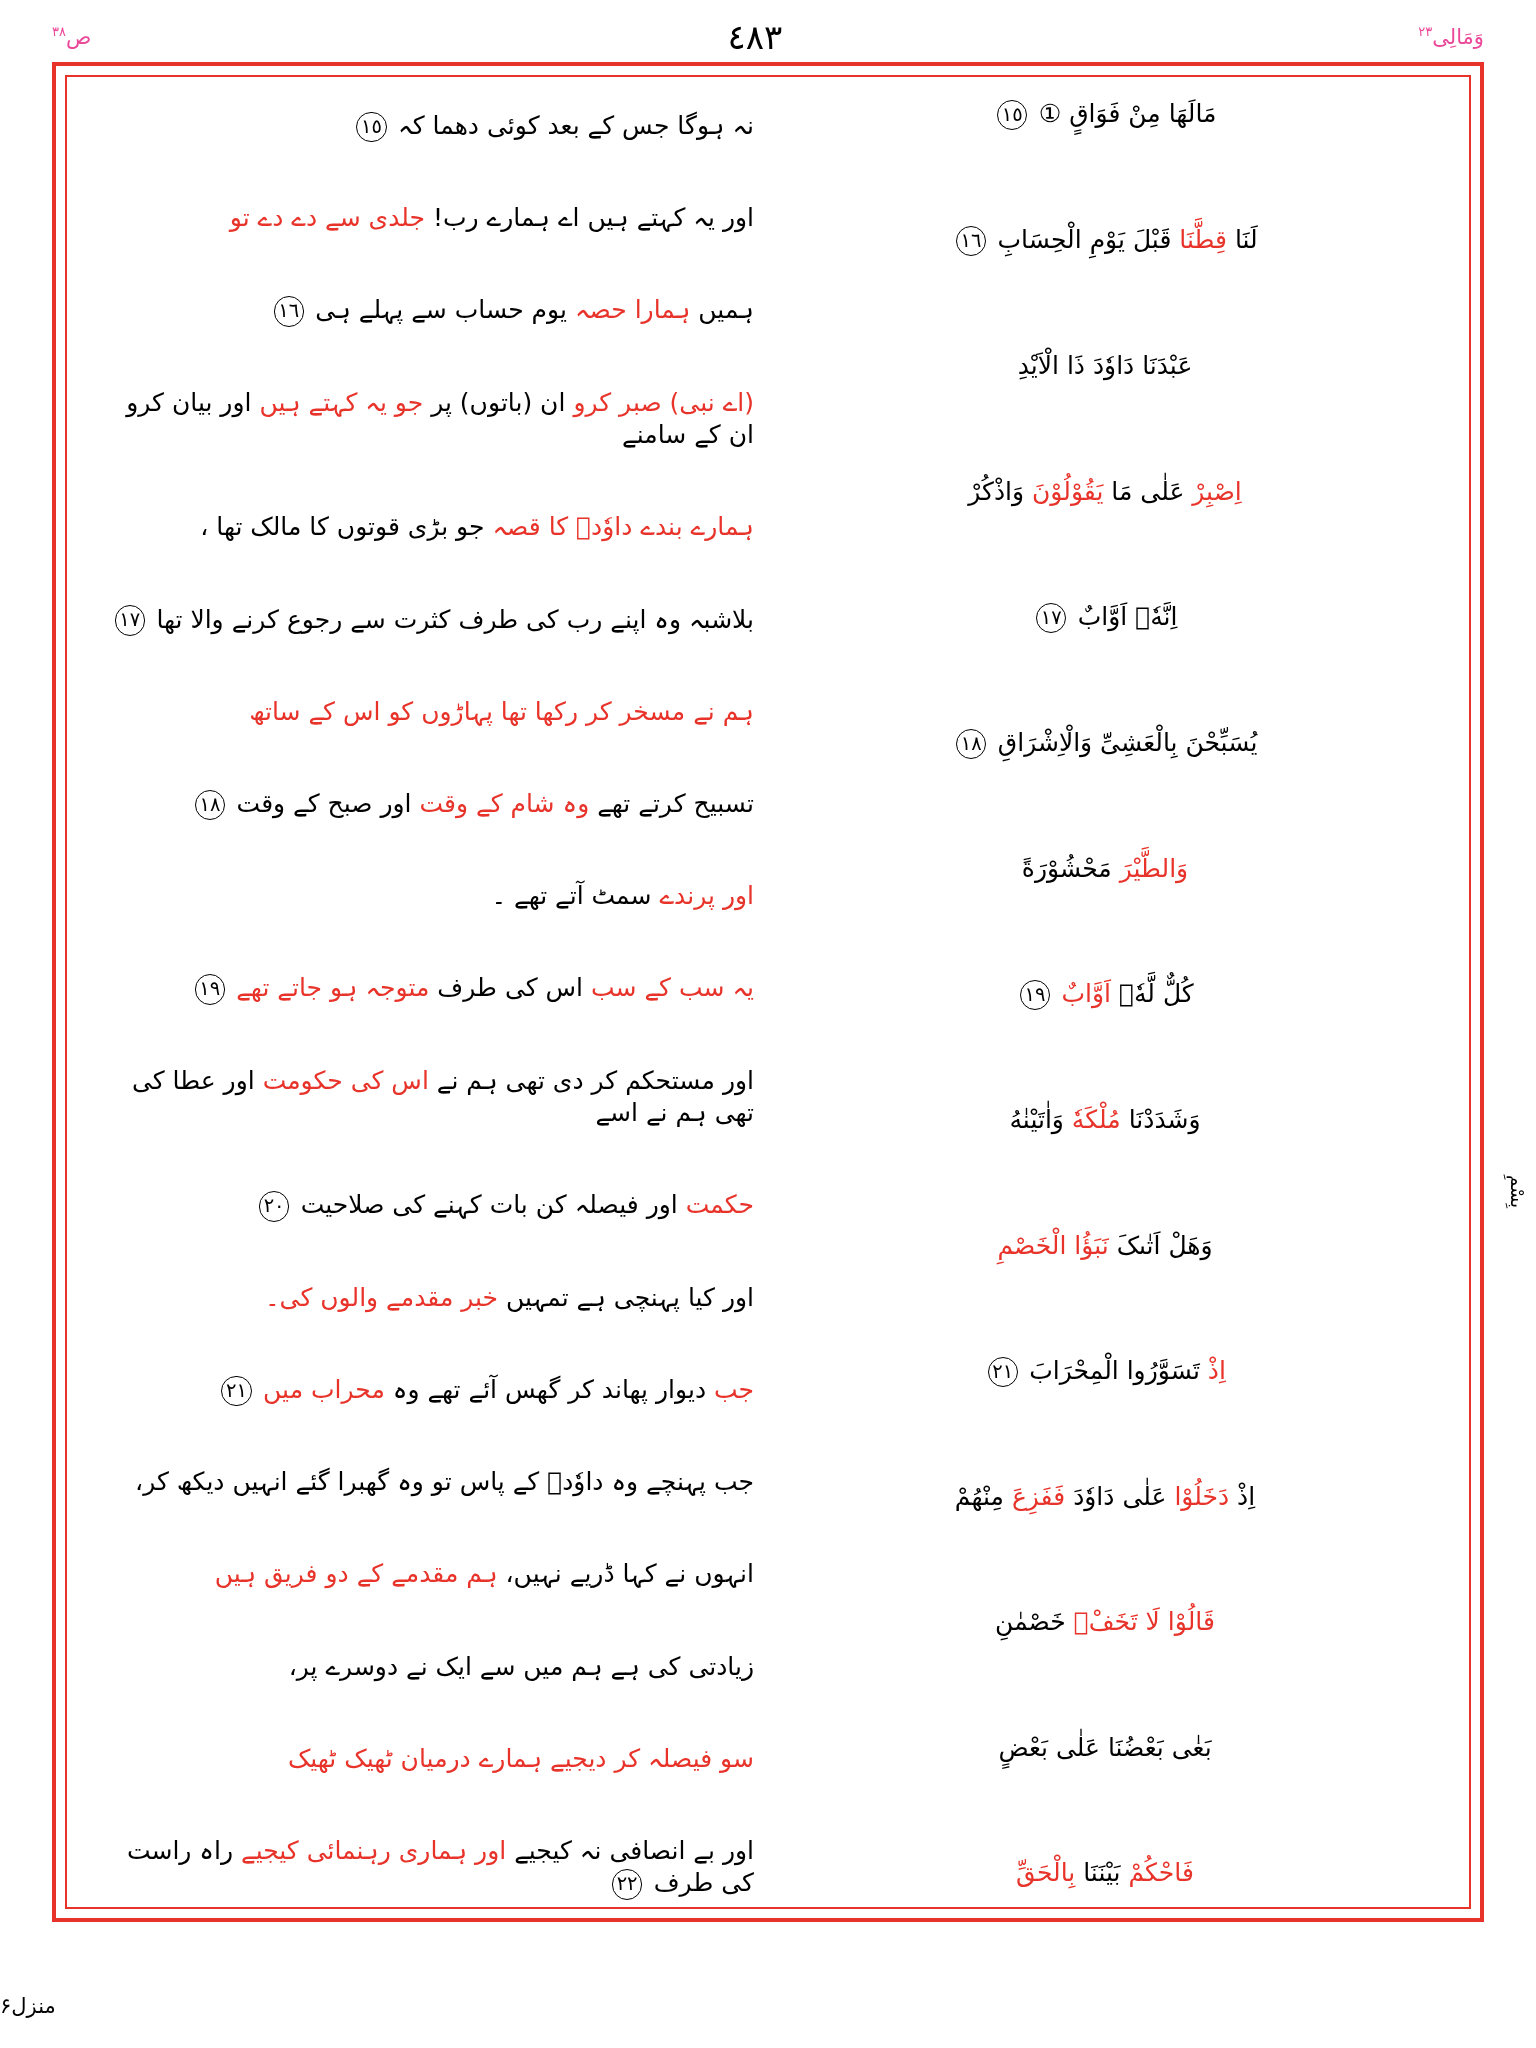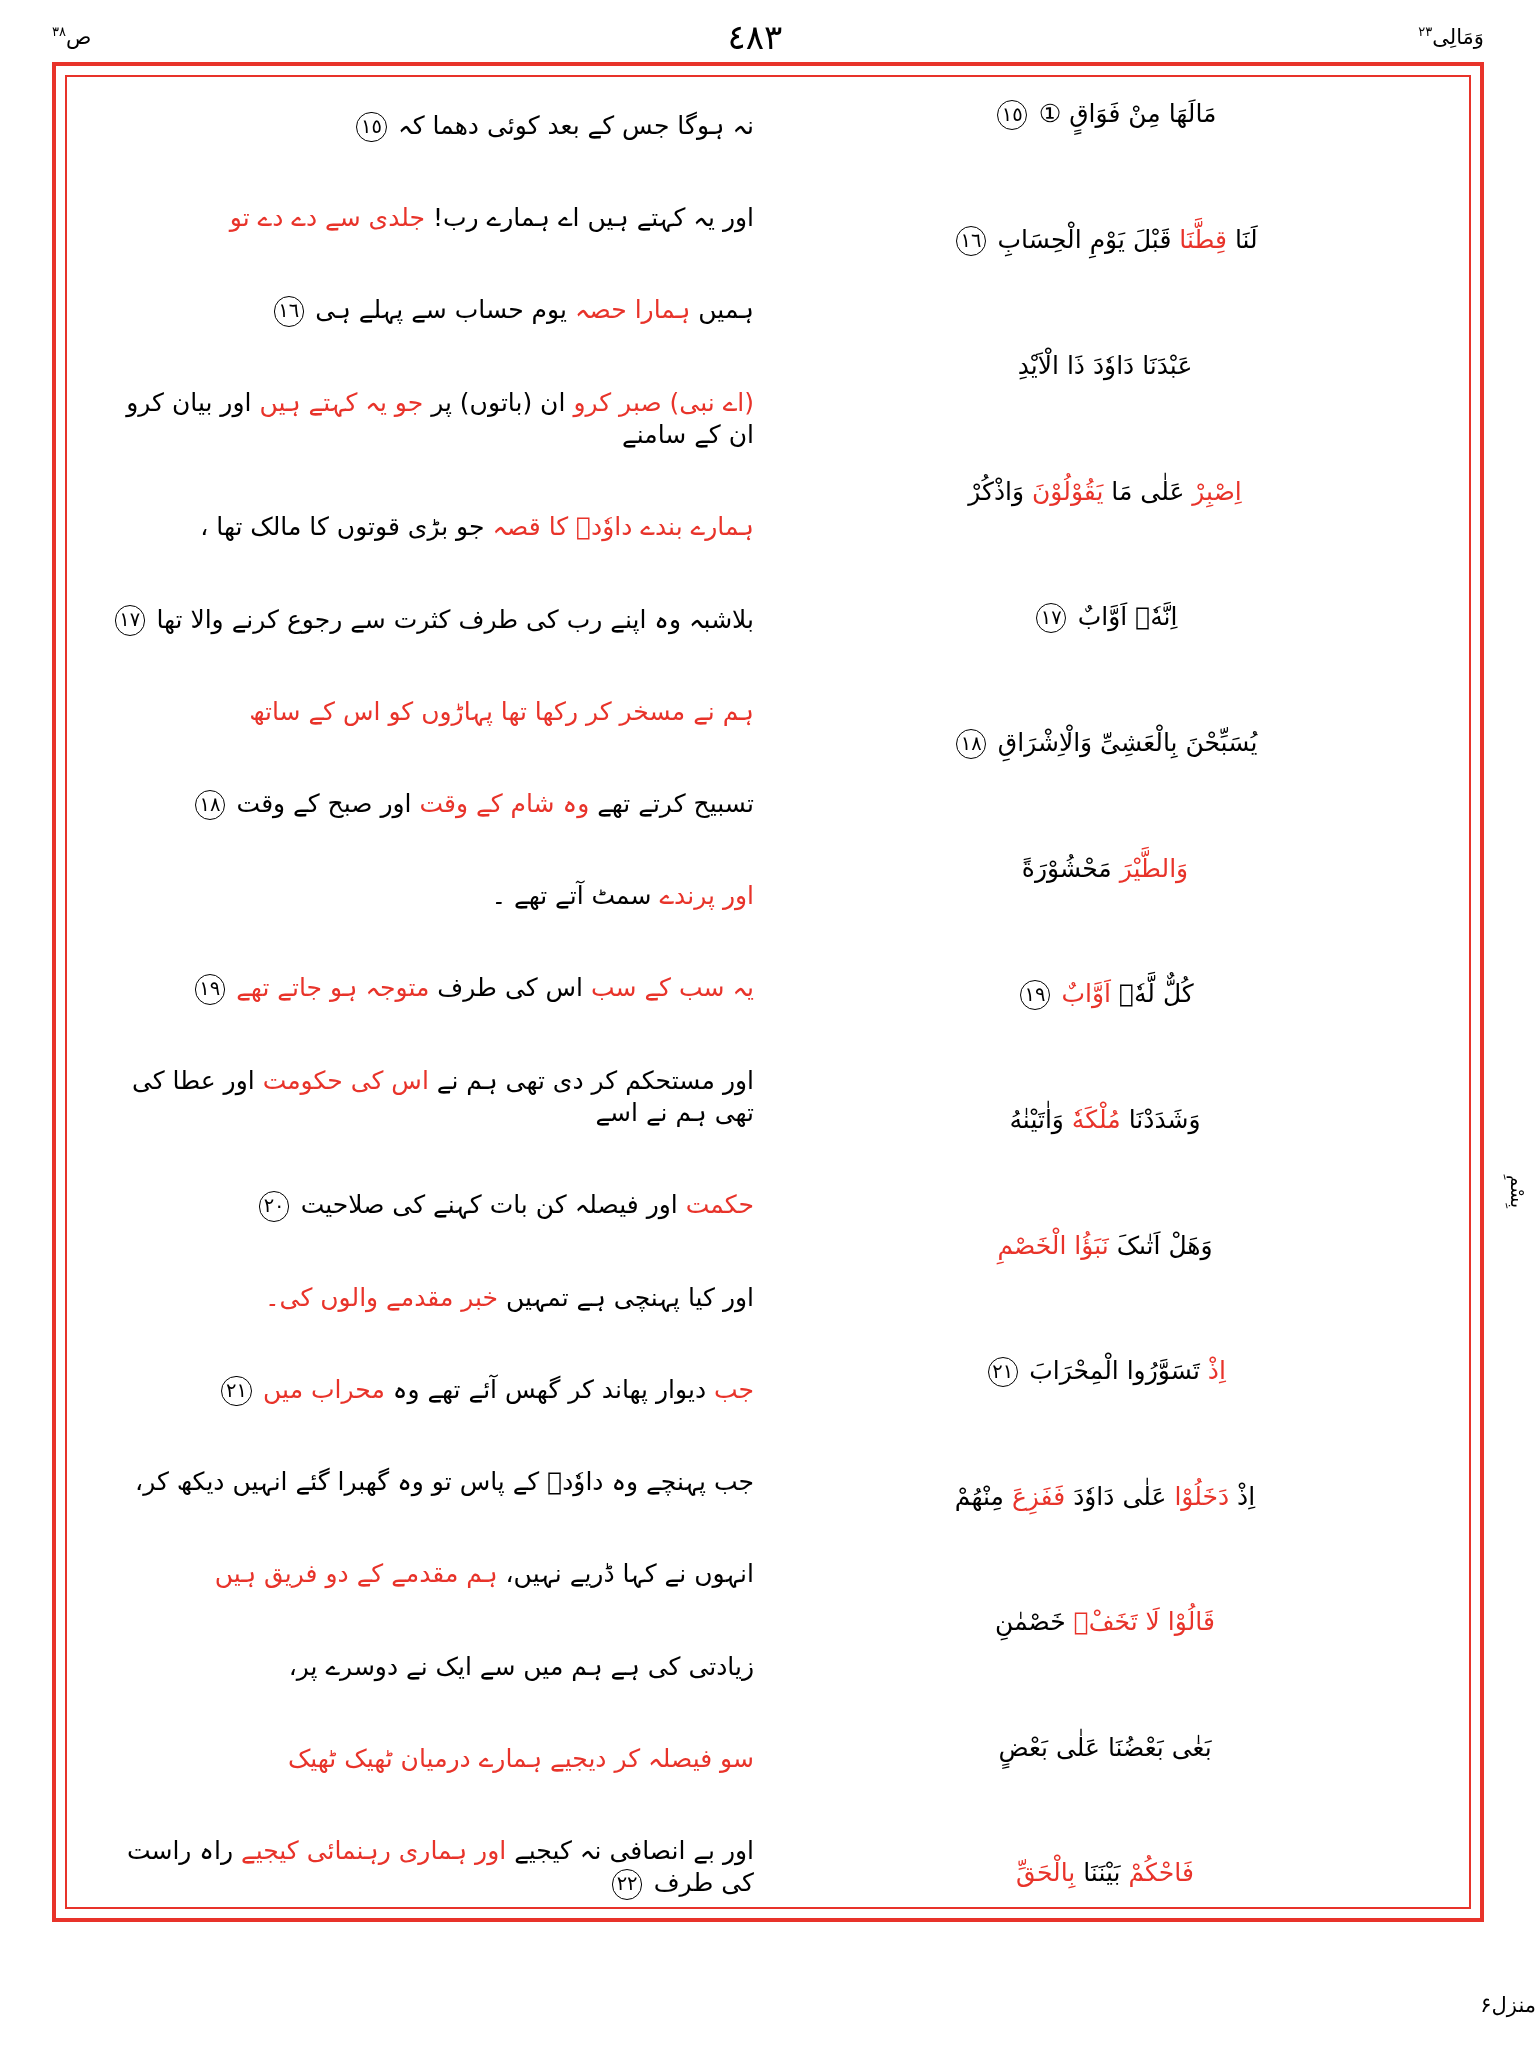--- a/index.html
+++ b/index.html
@@ -29,21 +29,21 @@
     left: 52px;
     right: 52px;
     height: 46px;
     display: flex;
     align-items: center;
     justify-content: space-between;
     direction: rtl;
   }
   .header .hdr-side {
     font-size: 21px;
-    color: #000000;
+    color: #ec4899;
     white-space: nowrap;
     line-height: 1.2;
   }
   .header .hdr-side .small {
     font-size: 13px;
     vertical-align: super;
   }
   .header .hdr-center {
     font-size: 34px;
     letter-spacing: 1px;
@@ -143,25 +143,24 @@
     letter-spacing: 1px;
     direction: rtl;
   }
 
   
   .footer {
     position: absolute;
     bottom: 30px;
     left: 0;
     right: 0;
-    text-align: right;
+    text-align: left;
     font-size: 21px;
     color: #000;
     direction: rtl;
-    font-family: Liberation Serif, serif;
   }
 </style>
 </head>
 <body>
 
 <div class="page">
 
   <div class="header">
     <div class="hdr-side">
       <span>وَمَالِی</span><span class="small">۲۳</span>

